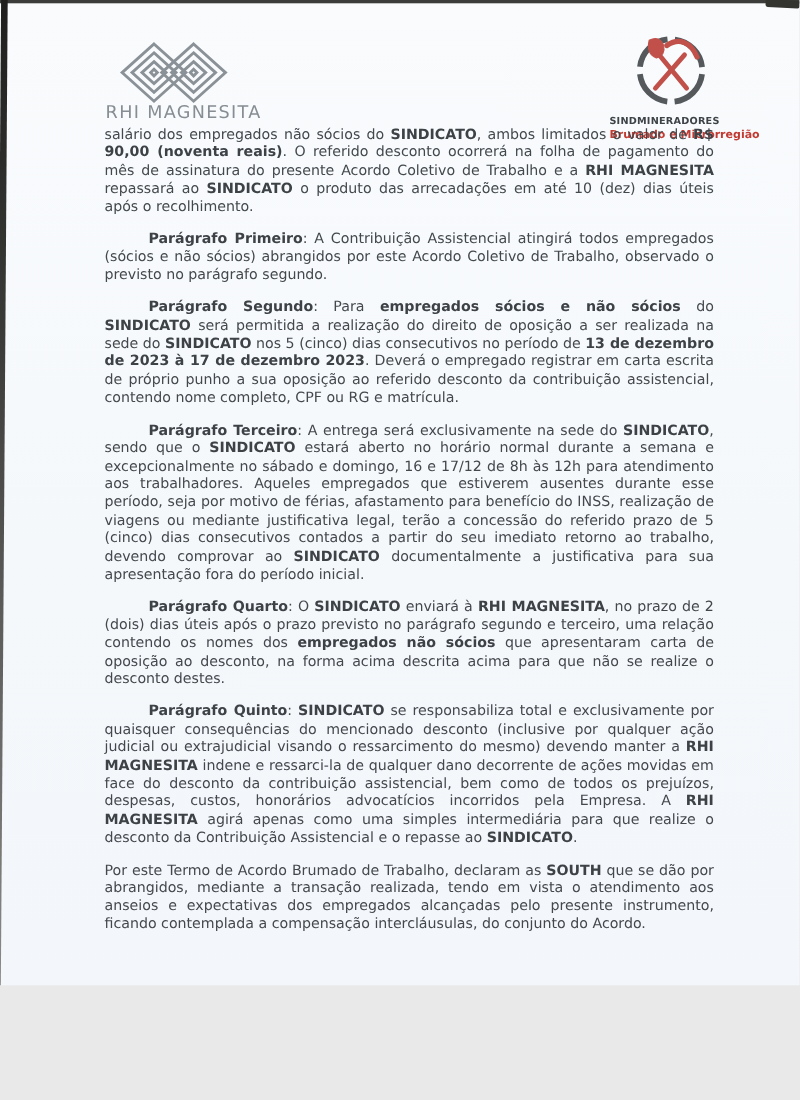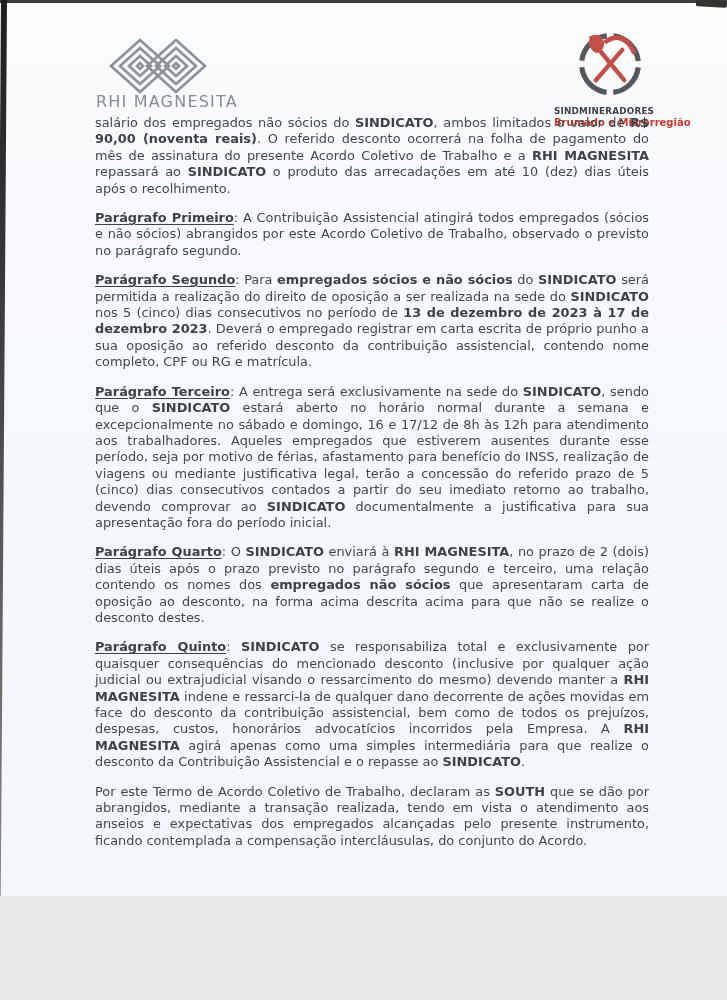--- a/index.html
+++ b/index.html
@@ -20,21 +20,21 @@
   .rhi-logo{position:absolute;left:108px;top:38px;}
   .rhi-wordmark{position:absolute;left:96px;top:92px;font-size:16px;letter-spacing:1.2px;color:#868d93;white-space:nowrap;}
   .union-block{position:absolute;left:554px;top:30px;width:96px;text-align:right;line-height:1.15;}
   .union-name{font-size:8.8px;font-weight:700;color:#3e4347;letter-spacing:.2px;white-space:nowrap;}
   .union-region{font-size:10px;font-weight:700;color:#c13b33;white-space:nowrap;}
   
   .doc-body{position:absolute;left:95px;top:115px;width:554px;font-size:12.9px;line-height:16.4px;text-align:justify;}
   .doc-body p{margin:0 0 13px 0;}
   .doc-body p.clause-heading{margin:11px 0 12px 0;font-size:13.4px;}
   .doc-body span.b{font-weight:700;color:#3d4247;}
-  .doc-body span.u{text-decoration:underline;text-underline-offset:2px;}
+  .doc-body span.u{text-underline-offset:2px;margin-left:40px;}
   
   .footer{position:absolute;left:96px;top:916px;width:554px;text-align:center;}
   .page-label{font-weight:700;font-size:14px;color:#3d4247;margin-bottom:19px;}
   .footer-line{font-size:12.9px;line-height:17px;color:#43484d;}
   
   .stamp{position:absolute;left:629px;top:934px;opacity:.8;}
 </style>
 </head>
 <body>
 
@@ -77,21 +77,21 @@
     <div class="union-region">Brumado e Microrregião</div>
   </div>
 
   <div class="doc-body">
       <p><span>salário dos empregados não sócios do </span><span class="b">SINDICATO</span><span>, ambos limitados o valor de </span><span class="b">R$ 90,00 (noventa reais)</span><span>. O referido desconto ocorrerá na folha de pagamento do mês de assinatura do presente Acordo Coletivo de Trabalho e a </span><span class="b">RHI MAGNESITA</span><span> repassará ao </span><span class="b">SINDICATO</span><span> o produto das arrecadações em até 10 (dez) dias úteis após o recolhimento.</span></p>
       <p><span class="b u">Parágrafo Primeiro</span><span>: A Contribuição Assistencial atingirá todos empregados (sócios e não sócios) abrangidos por este Acordo Coletivo de Trabalho, observado o previsto no parágrafo segundo.</span></p>
       <p><span class="b u">Parágrafo Segundo</span><span>: Para </span><span class="b">empregados sócios e não sócios</span><span> do </span><span class="b">SINDICATO</span><span> será permitida a realização do direito de oposição a ser realizada na sede do </span><span class="b">SINDICATO</span><span> nos 5 (cinco) dias consecutivos no período de </span><span class="b">13 de dezembro de 2023 à 17 de dezembro 2023</span><span>. Deverá o empregado registrar em carta escrita de próprio punho a sua oposição ao referido desconto da contribuição assistencial, contendo nome completo, CPF ou RG e matrícula.</span></p>
       <p><span class="b u">Parágrafo Terceiro</span><span>: A entrega será exclusivamente na sede do </span><span class="b">SINDICATO</span><span>, sendo que o </span><span class="b">SINDICATO</span><span> estará aberto no horário normal durante a semana e excepcionalmente no sábado e domingo, 16 e 17/12 de 8h às 12h para atendimento aos trabalhadores. Aqueles empregados que estiverem ausentes durante esse período, seja por motivo de férias, afastamento para benefício do INSS, realização de viagens ou mediante justificativa legal, terão a concessão do referido prazo de 5 (cinco) dias consecutivos contados a partir do seu imediato retorno ao trabalho, devendo comprovar ao </span><span class="b">SINDICATO</span><span> documentalmente a justificativa para sua apresentação fora do período inicial.</span></p>
       <p><span class="b u">Parágrafo Quarto</span><span>: O </span><span class="b">SINDICATO</span><span> enviará à </span><span class="b">RHI MAGNESITA</span><span>, no prazo de 2 (dois) dias úteis após o prazo previsto no parágrafo segundo e terceiro, uma relação contendo os nomes dos </span><span class="b">empregados não sócios</span><span> que apresentaram carta de oposição ao desconto, na forma acima descrita acima para que não se realize o desconto destes.</span></p>
       <p><span class="b u">Parágrafo Quinto</span><span>: </span><span class="b">SINDICATO</span><span> se responsabiliza total e exclusivamente por quaisquer consequências do mencionado desconto (inclusive por qualquer ação judicial ou extrajudicial visando o ressarcimento do mesmo) devendo manter a </span><span class="b">RHI MAGNESITA</span><span> indene e ressarci-la de qualquer dano decorrente de ações movidas em face do desconto da contribuição assistencial, bem como de todos os prejuízos, despesas, custos, honorários advocatícios incorridos pela Empresa. A </span><span class="b">RHI MAGNESITA</span><span> agirá apenas como uma simples intermediária para que realize o desconto da Contribuição Assistencial e o repasse ao </span><span class="b">SINDICATO</span><span>.</span></p>
-      <p><span>Por este Termo de Acordo Coletivo de Trabalho, declaram as </span><span class="b">SOUTH</span><span> que se dão por abrangidos, mediante a transação realizada, tendo em vista o atendimento aos anseios e expectativas dos empregados alcançadas pelo presente instrumento, ficando contemplada a compensação intercláusulas, do conjunto do Acordo.</span></p>
+      <p><span>Por este Termo de Acordo Brumado de Trabalho, declaram as </span><span class="b">SOUTH</span><span> que se dão por abrangidos, mediante a transação realizada, tendo em vista o atendimento aos anseios e expectativas dos empregados alcançadas pelo presente instrumento, ficando contemplada a compensação intercláusulas, do conjunto do Acordo.</span></p>
     </div>
 
 
   <div class="stamp">
     <svg viewBox="0 0 66 62" width="68" height="62">
       <defs>
         <path id="ring" d="M33 31 m-23 0 a23 23 0 1 1 46 0 a23 23 0 1 1 -46 0"></path>
       </defs>
       <text font-size="4.1" fill="#a9b4c2" letter-spacing="1.3" font-family="DejaVu Sans, sans-serif">
         <textPath href="#ring">LEGAL SOUTH AMERICA · LEGAL SOUTH AMERICA ·</textPath>

